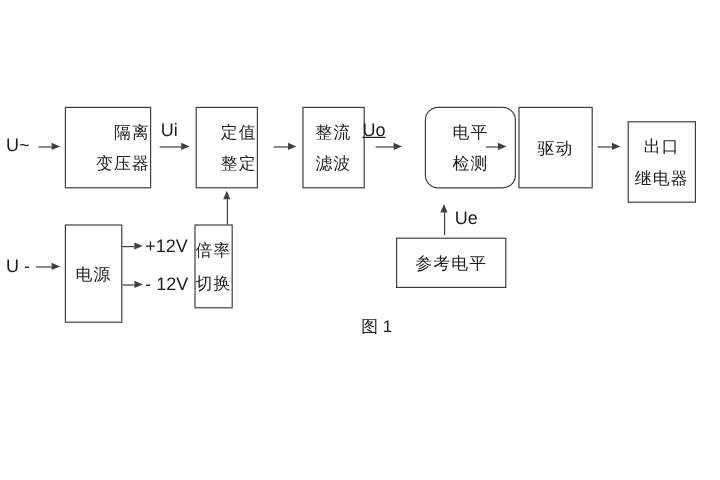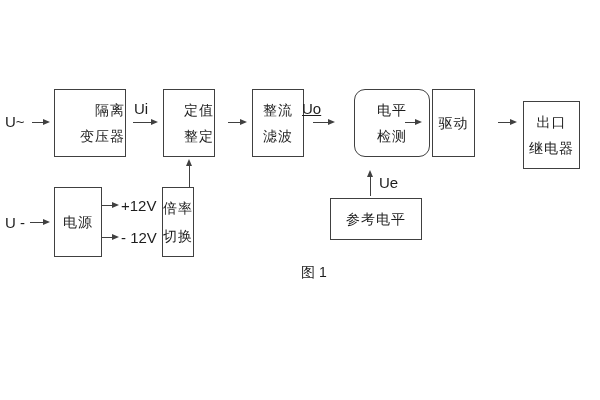--- a/index.html
+++ b/index.html
@@ -9,23 +9,23 @@
 
   
   .blk{position:absolute;box-sizing:border-box;border:1px solid var(--line);
     display:flex;flex-direction:column;justify-content:space-evenly;align-items:center;
     color:var(--text);font-size:14px;line-height:1;background:var(--bg);}
   .blk span{display:block;letter-spacing:1px;}
   .b-iso{left:54px;top:89px;width:72px;height:68px;align-items:flex-end;}
   .b-set{left:163px;top:89px;width:52px;height:68px;align-items:flex-end;}
   .b-rec{left:252px;top:89px;width:52px;height:68px;}
   .b-lvl{left:354px;top:89px;width:76px;height:68px;border-radius:11px;}
-  .b-drv{left:432px;top:89px;width:43px;height:68px;}
+  .b-drv{left:432px;top:89px;width:62px;height:68px;}
   .b-out{left:523px;top:89px;width:57px;height:68px;margin-top:12px;}
-  .b-pwr{left:54px;top:187px;width:48px;height:70px;}
+  .b-pwr{left:54px;top:187px;width:48px;height:82px;}
   .b-rat{left:162px;top:187px;width:32px;height:70px;}
   .b-ref{left:330px;top:198px;width:92px;height:42px;}
 
   
   .harrow{position:absolute;height:0;border-top:1px solid var(--line);}
   .harrow::after{content:"";position:absolute;right:-7px;top:-4px;width:0;height:0;
     border-top:3.5px solid transparent;border-bottom:3.5px solid transparent;
     border-left:7px solid var(--line);}
   .a-uac{left:32px;top:122px;width:11px;}
   .a-ui {left:133px;top:122px;width:18px;}

